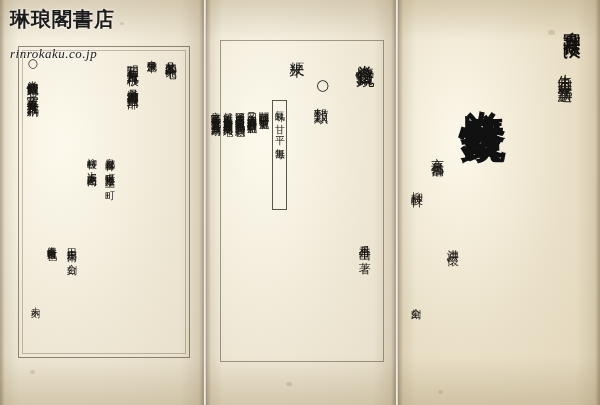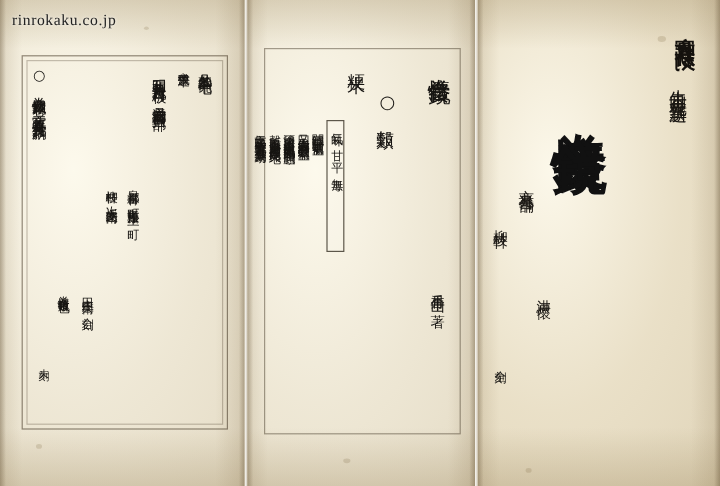--- a/index.html
+++ b/index.html
@@ -31,22 +31,23 @@
     letter-spacing: 1px;
     line-height: 1.1;
     white-space: nowrap;
     text-shadow: 0 0 3px rgba(255,255,255,0.9);
   }
   .logo .latin {
     font-family: "Liberation Serif", serif;
     font-size: 13px;
     color: #222;
     letter-spacing: 0.5px;
-    margin-top: 1px;
+    margin-top: 16px;
     text-shadow: 0 0 3px rgba(255,255,255,0.9);
+    font-style: italic;
   }
 
   
   .panel {
     position: absolute;
     top: 0;
     height: 405px;
     background: #efe9d8;
     overflow: hidden;
   }
@@ -262,16 +263,17 @@
     <div class="vcol sm" style="left:12px; top:300px; height:60px;">全刻</div>
 
     <div class="speck" style="left:150px; top:30px; width:7px; height:5px;"></div>
     <div class="speck" style="left:40px; top:390px; width:5px; height:4px;"></div>
   </div>
 
   <div class="seam" style="left:204px;"></div>
   <div class="seam" style="left:396px;"></div>
 
   <div class="logo">
+    <div class="cjk">琳琅閣書店</div>
     <div class="latin">rinrokaku.co.jp</div>
   </div>
 
 </div>
 
 </body></html>

